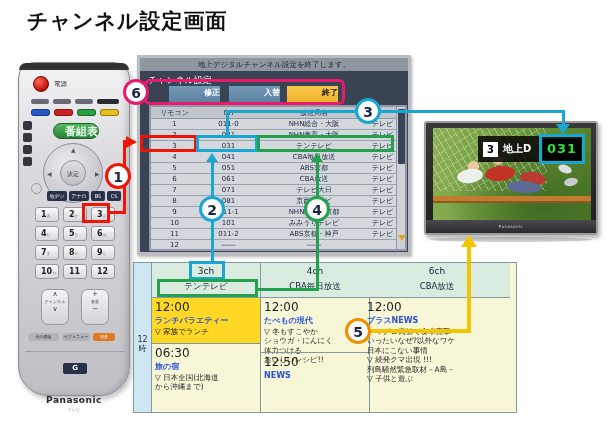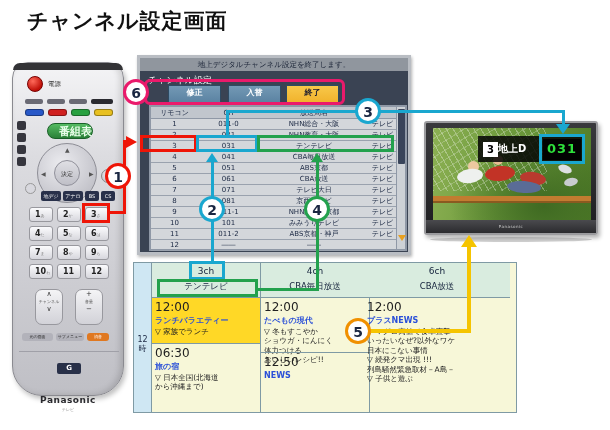--- a/index.html
+++ b/index.html
@@ -4,21 +4,21 @@
 <style>
   * { margin:0; padding:0; box-sizing:border-box; }
   html,body { width:610px; height:430px; background:#fff; overflow:hidden;
     font-family:"DejaVu Sans","Liberation Sans",sans-serif; }
   .abs { position:absolute; }
 
   
   #page-title { left:27px; top:7px; font-size:21px; font-weight:bold; color:#111; letter-spacing:1px; }
 
   
-  #remote { left:12px; top:62px; width:112px; height:334px;
+  #remote { left:18px; top:62px; width:112px; height:334px;
     background:linear-gradient(180deg,#f4f4f6 0%,#dcdce0 28%,#cfcfd4 60%,#bfbfc5 100%);
     border:1px solid #8a8a90; border-radius:16px 16px 30px 30px;
     box-shadow:inset -3px 0 6px rgba(0,0,0,.15), 2px 3px 5px rgba(0,0,0,.25); }
   #remote .top-edge { left:0; top:0; width:100%; height:7px; background:#333336; border-radius:16px 16px 0 0; }
   .pwr-btn { left:14px; top:13px; width:16px; height:16px; border-radius:50%;
     background:radial-gradient(circle at 35% 30%,#ff6a5a,#c01008 70%); border:1px solid #700; }
   .pwr-label { left:35px; top:17px; font-size:6.5px; color:#333; }
   .mini-pill { height:5px; background:#6a6a74; border-radius:2px; }
   .color-btn { top:46px; width:19px; height:7px; border-radius:3px; border:1px solid rgba(0,0,0,.35); }
   .side-btn { left:4px; width:9px; height:9px; background:#36363e; border-radius:2px; }
@@ -57,21 +57,21 @@
   .brand-sub { left:0; top:344px; width:100%; text-align:center; font-size:4px; color:#888; }
 
   
   #dialog { left:137px; top:55px; width:274px; height:200px; background:#3a4353;
     border:3px solid #b9bdc3; box-shadow:1px 2px 3px rgba(0,0,0,.3); }
   .msg-bar { left:0; top:0; width:268px; height:13px; background:#90969e;
     color:#1b2437; font-size:7.5px; text-align:center; line-height:13px; }
   .dlg-title { left:8px; top:16px; color:#fff; font-size:9px; }
   .dlg-btn { top:27px; width:53px; height:26px; font-size:8px; font-weight:bold; color:#fff;
     background:linear-gradient(180deg,#7399b5,#4f7899); border:1px solid #2e4a62;
-    text-align:center; line-height:14px; }
+    text-align:right; line-height:14px; }
   .dlg-btn.yellow { background:linear-gradient(180deg,#f8c84a,#eda81e); color:#1a1a2e; }
   .ch-table { left:9px; top:47px; width:258px; height:146px; background:#d4d7db;
     border:2px solid #8f98a6; }
   .ch-head { display:flex; height:12px; background:#c1c6cd; border-bottom:1px solid #8f98a6;
     font-size:7px; color:#1a2742; line-height:12px; }
   .ch-row { display:flex; height:11px; border-bottom:1px solid #9aa2ae; font-size:7px;
     color:#1a2742; line-height:10px; }
   .ch-row:last-child { border-bottom:none; }
   .cc1 { width:47px; text-align:center; }
   .cc2 { width:61px; text-align:center; }
@@ -93,21 +93,21 @@
                repeating-linear-gradient(-32deg, rgba(255,255,255,.5) 0 1px, transparent 1px 8px); }
   .blob { border-radius:50%; }
   .ham-bar { left:0; top:74%; width:100%; height:5px; background:#c27c30; box-shadow:0 2px 0 #8a5a20; }
   #tv-bottom { left:0; bottom:0; width:100%; height:13px; background:linear-gradient(180deg,#4a4a4e,#2b2b2e);
     color:#cfcfcf; font-size:4px; text-align:center; line-height:13px; letter-spacing:.5px; }
   #tv-shadow { left:430px; top:237px; width:162px; height:5px; background:rgba(0,0,0,.18); border-radius:50%; }
   #tv-bar { left:478px; top:136px; width:106px; height:26px; background:rgba(5,5,5,.85);
     display:flex; align-items:center; padding-left:5px; }
   #tv-num3 { width:15px; height:15px; background:#fff; color:#000; font-size:10px; font-weight:bold;
     text-align:center; line-height:15px; }
-  #tv-band { color:#fff; font-size:10px; font-weight:bold; }
+  #tv-band { color:#fff; font-size:10px; font-weight:bold; margin-left:5px; }
   #tv-ch { left:543px; top:139px; width:38px; height:21px; background:#020202; color:#2ee03c;
     font-size:13px; font-weight:bold; letter-spacing:1px; text-align:center; line-height:20px; }
 
   
   #guide { left:133px; top:262px; width:384px; height:151px; background:#f7f7d8; border:1px solid #7f9aa4; }
   .g-time { left:0; top:0; width:18px; height:149px; background:#cfe7f3; border-right:1px solid #7f9aa4;
     font-size:8px; color:#1a2742; text-align:center; padding-top:72px; line-height:9px; }
   .g-col { top:0; height:149px; border-right:1px solid #7f9aa4; }
   .g-head { left:0; top:0; width:100%; height:35px; background:#d9ecdf; border-bottom:1px solid #7f9aa4;
     text-align:center; color:#12203a; }

